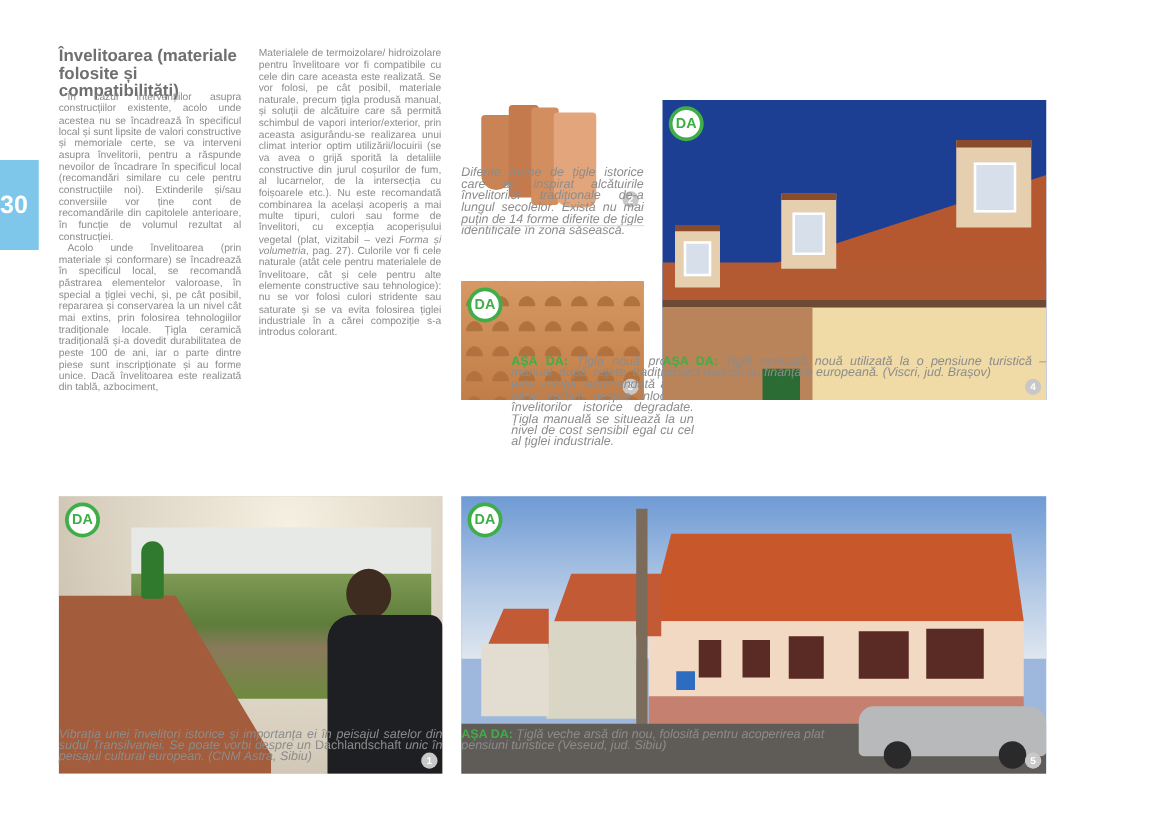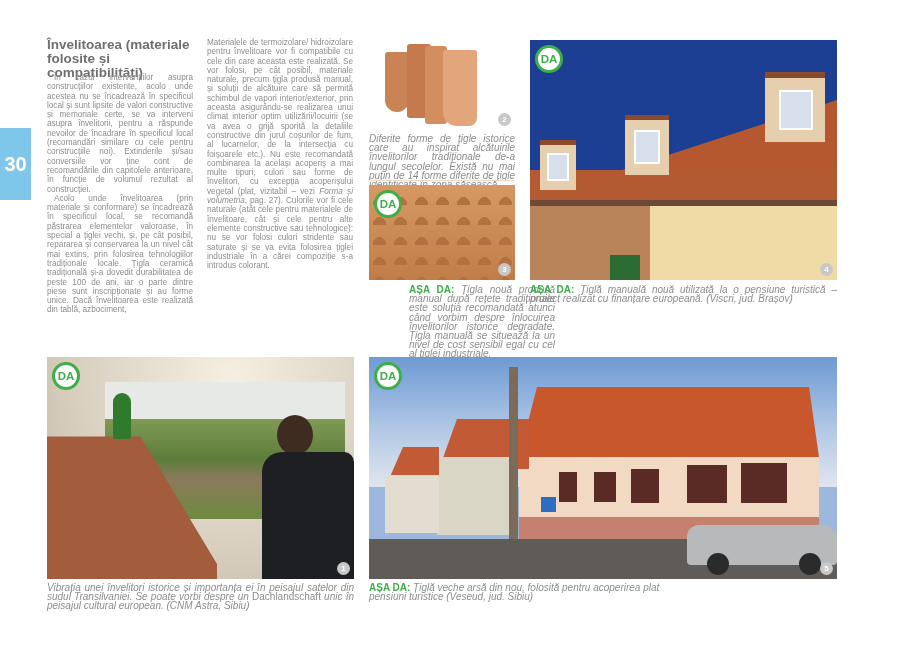--- a/index.html
+++ b/index.html
@@ -2,40 +2,40 @@
 <html><head>
 <meta charset="utf-8">
 <style>
   * { box-sizing: border-box; margin: 0; padding: 0; }
   html, body { width: 920px; height: 650px; background: #ffffff; overflow: hidden; }
   body { position: relative; font-family: "Liberation Sans", sans-serif; color: #8a8a8a; }
 
   .page-tab {
     position: absolute; left: 0; top: 128px; width: 31px; height: 72px;
     background: #7ec6ea; color: #fff; font-weight: bold; font-size: 20px;
-    display: flex; align-items: center; justify-content: center;
+    display: flex; align-items: center; 
   }
 
   .title {
     position: absolute; left: 47px; top: 38px; width: 150px;
     font-size: 13.5px; line-height: 14px; font-weight: bold; color: #6f6f6f;
   }
 
   .body-col {
     position: absolute; font-size: 8.2px; line-height: 9.3px; color: #8c8c8c;
     text-align: justify;
   }
   .body-col p { text-indent: 7px; }
   .col1 { left: 47px; top: 73px; width: 146px; }
   .col2 { left: 207px; top: 38px; width: 146px; }
   .col2 p:first-child { text-indent: 0; }
   .body-col em { font-style: italic; }
 
   .photo {
-    position: absolute; overflow: hidden;
+    position: absolute; overflow: hidden; margin-top: 40px;
   }
   .badge-da {
     position: absolute; left: 5px; top: 5px; width: 28px; height: 28px;
     border-radius: 50%; background: #fff; border: 3px solid #3fae49;
     color: #3fae49; font-weight: bold; font-size: 11.5px;
     display: flex; align-items: center; justify-content: center;
   }
   .badge-num {
     position: absolute; right: 4px; bottom: 4px; width: 13px; height: 13px;
     border-radius: 50%; background: #c8c8c8; color: #fff; font-size: 8px;

